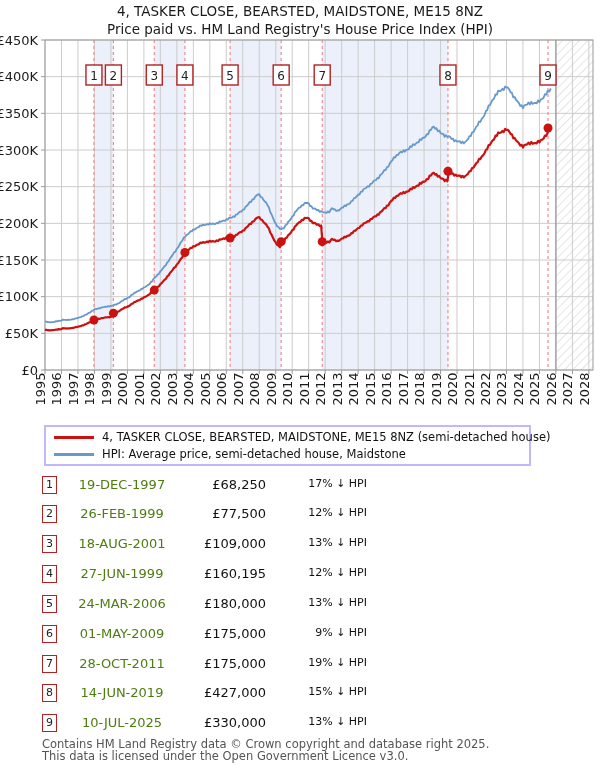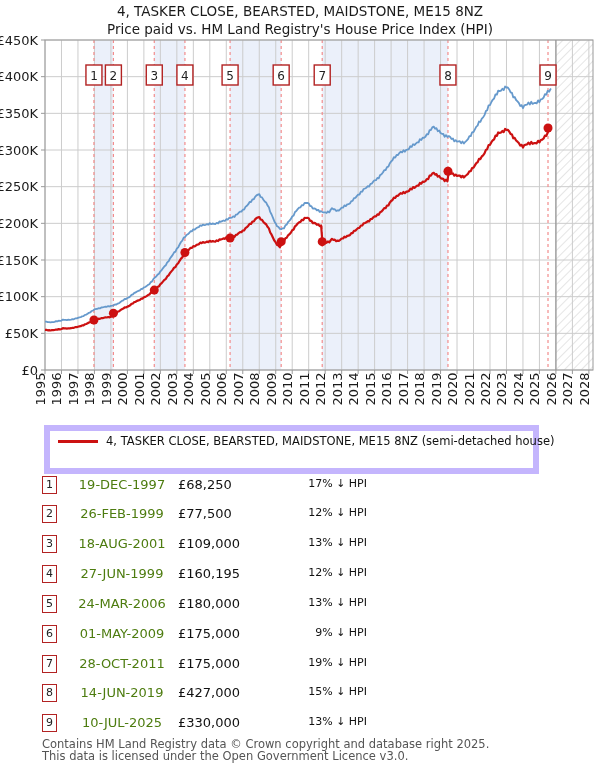--- a/index.html
+++ b/index.html
@@ -3,32 +3,32 @@
 <meta charset="utf-8">
 <style>
   html,body{margin:0;padding:0;background:#fff;}
   #stage{position:relative;width:600px;height:770px;background:#fff;
          font-family:"DejaVu Sans","Liberation Sans",sans-serif;overflow:hidden;padding-left:38px;}
   .title-line{position:absolute;left:0;width:600px;text-align:center;color:#1a1a1a;}
   #title1{top:3px;font-size:13.5px;}
   #title2{top:21px;font-size:13.5px;}
   #chart-svg{position:absolute;left:0;top:0;}
   #legend-box{position:absolute;left:44px;top:425px;width:483px;height:37px;
-              border:6px solid #c4b5fd;background:#fff;}
+              border:2px solid #c4b5fd;background:#fff;}
   .legend-row{position:absolute;left:0;width:100%;height:17px;}
   .legend-swatch{position:absolute;left:8px;top:7px;width:40px;height:3px;}
   .legend-label{position:absolute;left:56px;top:1px;font-size:11.5px;color:#111;white-space:nowrap;}
   #txn-table{position:absolute;left:0;top:0;width:600px;}
   .txn-row{position:absolute;left:0;width:600px;height:30px;}
   .txn-num-box{position:absolute;left:42px;top:6px;width:13px;height:16px;
                border:1.4px solid #b22222;background:#fff;color:#222;
                font-size:11px;text-align:center;line-height:16px;}
   .txn-date{position:absolute;left:76px;top:7px;width:92px;text-align:center;
             font-size:13px;color:#4d7c0f;white-space:nowrap;}
-  .txn-price{position:absolute;left:178px;top:7px;width:88px;text-align:left;
+  .txn-price{position:absolute;left:178px;top:7px;width:88px;text-align:right;
              font-size:13px;color:#111;white-space:nowrap;}
   .txn-delta{position:absolute;left:277px;top:7px;width:90px;text-align:right;
              font-size:11px;color:#111;white-space:nowrap;}
   .footer-line{position:absolute;left:42px;font-size:11.5px;color:#555;white-space:nowrap;}
   #footer1{top:737px;}
   #footer2{top:749px;}
 </style>
 </head>
 <body>
 
@@ -219,20 +219,24 @@
       <text x="447.9654135338353" y="79.5" text-anchor="middle" font-size="12" fill="#222">8</text>
       <rect x="540.0063157894734" y="65" width="16" height="20" fill="#fff" stroke="#b22222" stroke-width="1.4"></rect>
       <text x="548.0063157894734" y="79.5" text-anchor="middle" font-size="12" fill="#222">9</text>
     </svg>
 
   <div id="legend-box">
     <div class="legend-row" style="top:2px">
       <span class="legend-swatch" style="background: rgb(204, 17, 17);"></span>
       <span class="legend-label">4, TASKER CLOSE, BEARSTED, MAIDSTONE, ME15 8NZ (semi-detached house)</span>
     </div>
+    <div class="legend-row" style="top:19px">
+      <span class="legend-swatch" style="background: rgb(102, 153, 204);"></span>
+      <span class="legend-label">HPI: Average price, semi-detached house, Maidstone</span>
+    </div>
   </div>
 
   <div id="txn-table">
       <div class="txn-row" style="top: 469.5px;">
         <div class="txn-num-box">1</div>
         <div class="txn-date">19-DEC-1997</div>
         <div class="txn-price">£68,250</div>
         <div class="txn-delta">17% ↓ HPI</div>
       </div>
       <div class="txn-row" style="top: 499.35px;">

